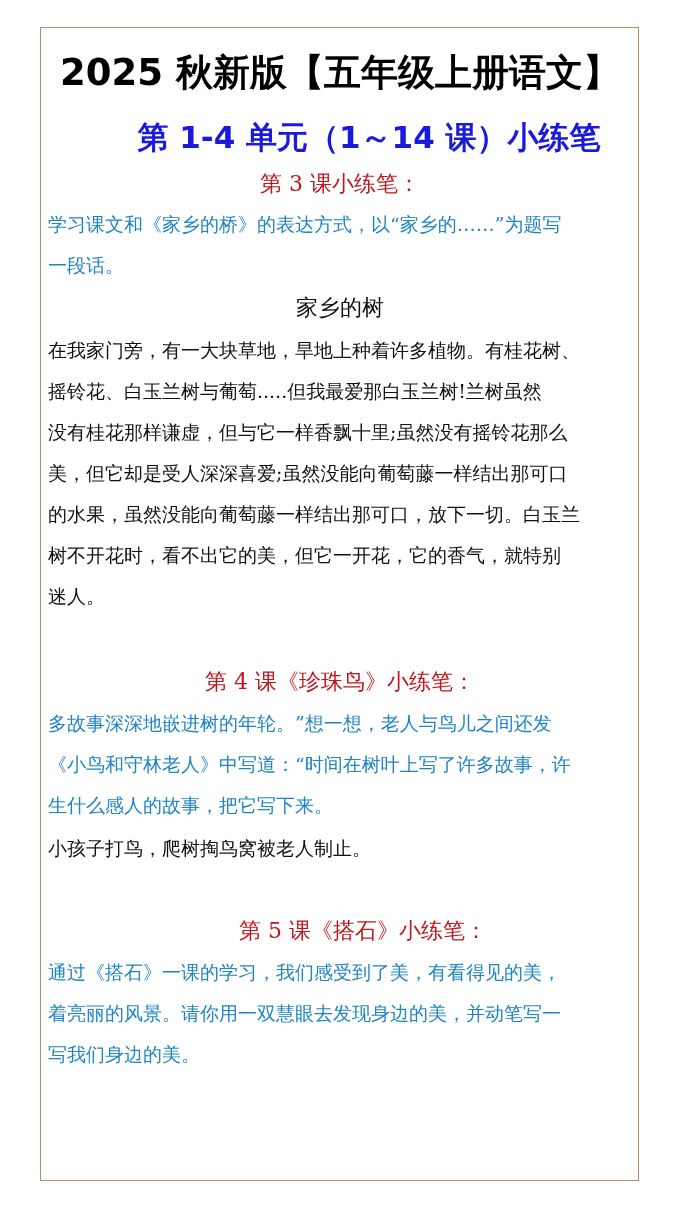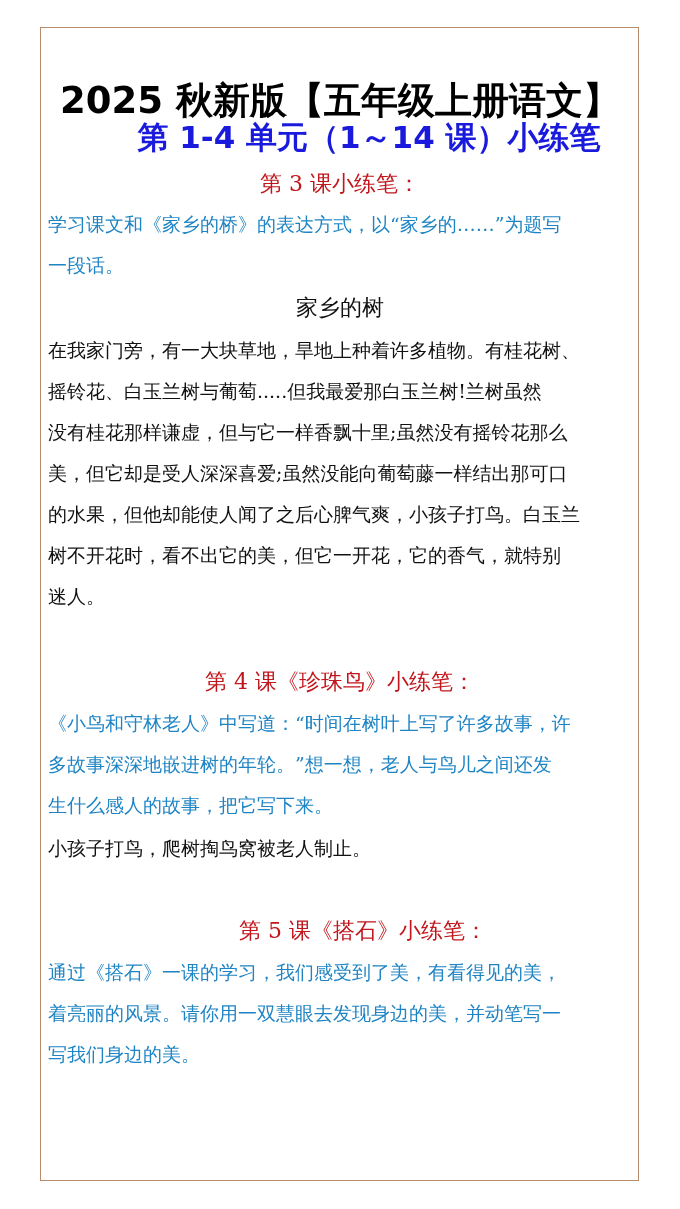--- a/index.html
+++ b/index.html
@@ -20,21 +20,21 @@
     top: 27px;
     width: 599px;
     height: 1154px;
     border: 1px solid #b88c6a;
     box-sizing: border-box;
   }
   .title-main {
     position: absolute;
     left: 0;
     width: 680px;
-    top: 76px;
+    top: 48px;
     text-align: center;
     font-family: "DejaVu Sans", "Liberation Sans", sans-serif;
     font-weight: bold;
     font-size: 37px;
     line-height: 50px;
     color: #000000;
     letter-spacing: 0px;
     white-space: nowrap;
   }
   .title-sub {
@@ -103,29 +103,29 @@
 <div class="prompt" style="top:204px;">
   <span class="line">学习课文和《家乡的桥》的表达方式，以“家乡的……”为题写</span>
   <span class="line">一段话。</span>
 </div>
 <div class="essay-title" style="top:294px;">家乡的树</div>
 <div class="essay" style="top:330px;">
   <span class="line">在我家门旁，有一大块草地，旱地上种着许多植物。有桂花树、</span>
   <span class="line">摇铃花、白玉兰树与葡萄.....但我最爱那白玉兰树!兰树虽然</span>
   <span class="line">没有桂花那样谦虚，但与它一样香飘十里;虽然没有摇铃花那么</span>
   <span class="line">美，但它却是受人深深喜爱;虽然没能向葡萄藤一样结出那可口</span>
-  <span class="line">的水果，但他却能使人闻了之后心脾气爽，小孩子打鸟。白玉兰</span>
+  <span class="line">的水果，虽然没能向葡萄藤一样结出那可口，放下一切。白玉兰</span>
   <span class="line">树不开花时，看不出它的美，但它一开花，它的香气，就特别</span>
   <span class="line">迷人。</span>
 </div>
 
 <div class="section-heading" style="top:668px;">第 4 课《珍珠鸟》小练笔：</div>
 <div class="prompt" style="top:703px;">
+  <span class="line">多故事深深地嵌进树的年轮。”想一想，老人与鸟儿之间还发</span>
   <span class="line">《小鸟和守林老人》中写道：“时间在树叶上写了许多故事，许</span>
-  <span class="line">多故事深深地嵌进树的年轮。”想一想，老人与鸟儿之间还发</span>
   <span class="line">生什么感人的故事，把它写下来。</span>
 </div>
 <div class="essay" style="top:828px;">
   <span class="line">小孩子打鸟，爬树掏鸟窝被老人制止。</span>
 </div>
 
 <div class="section-heading" style="top:917px;margin-left:23px;">第 5 课《搭石》小练笔：</div>
 <div class="prompt" style="top:952px;">
   <span class="line">通过《搭石》一课的学习，我们感受到了美，有看得见的美，</span>
   <span class="line">着亮丽的风景。请你用一双慧眼去发现身边的美，并动笔写一</span>

